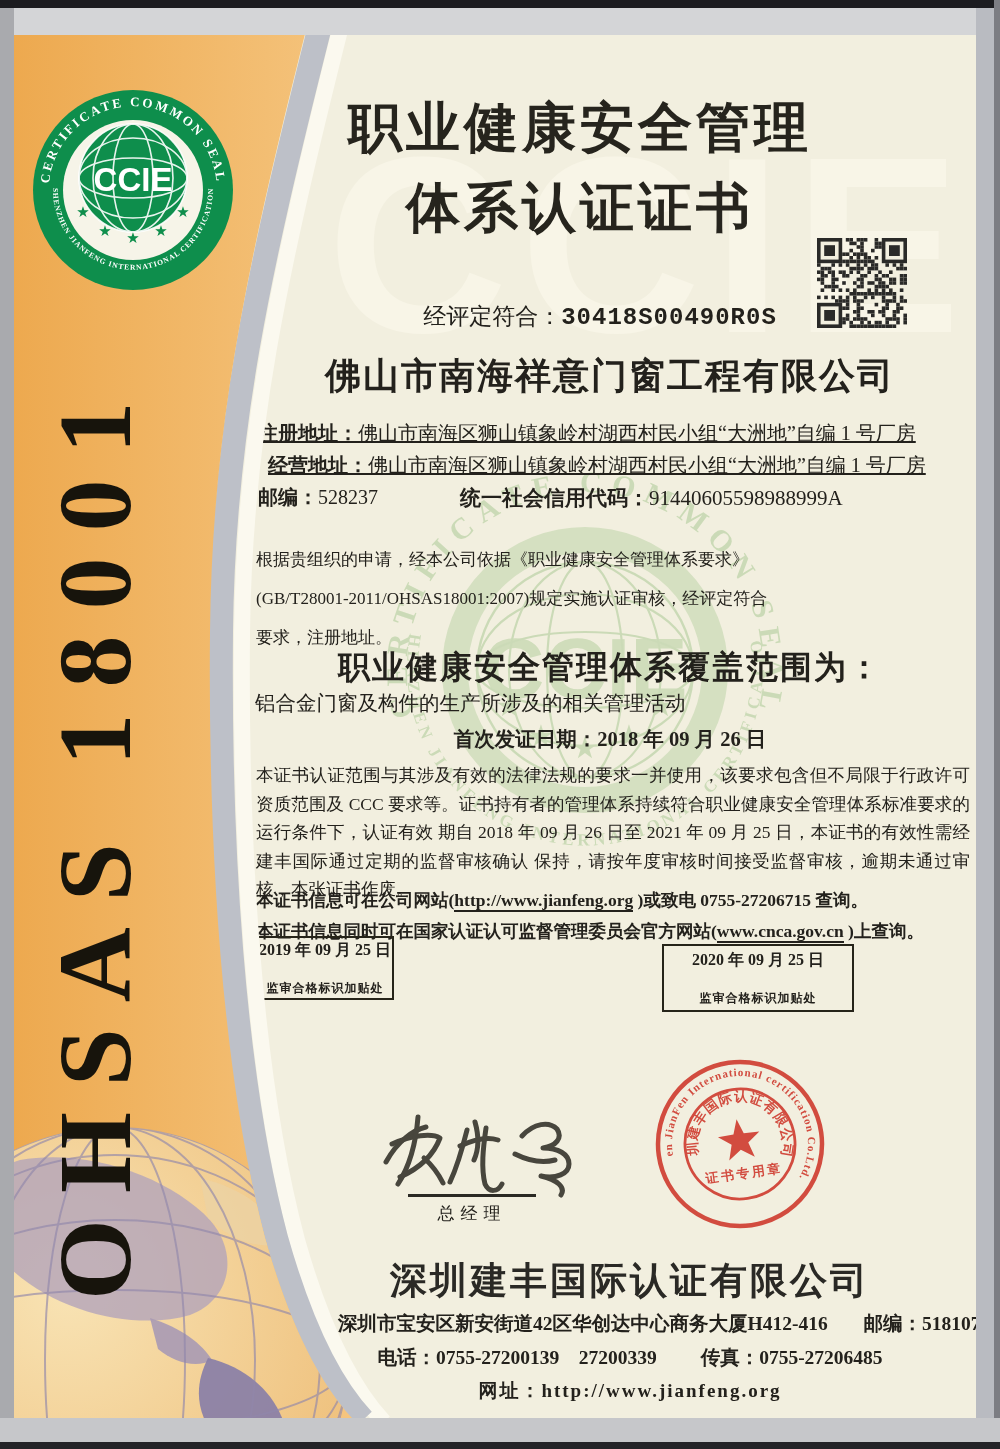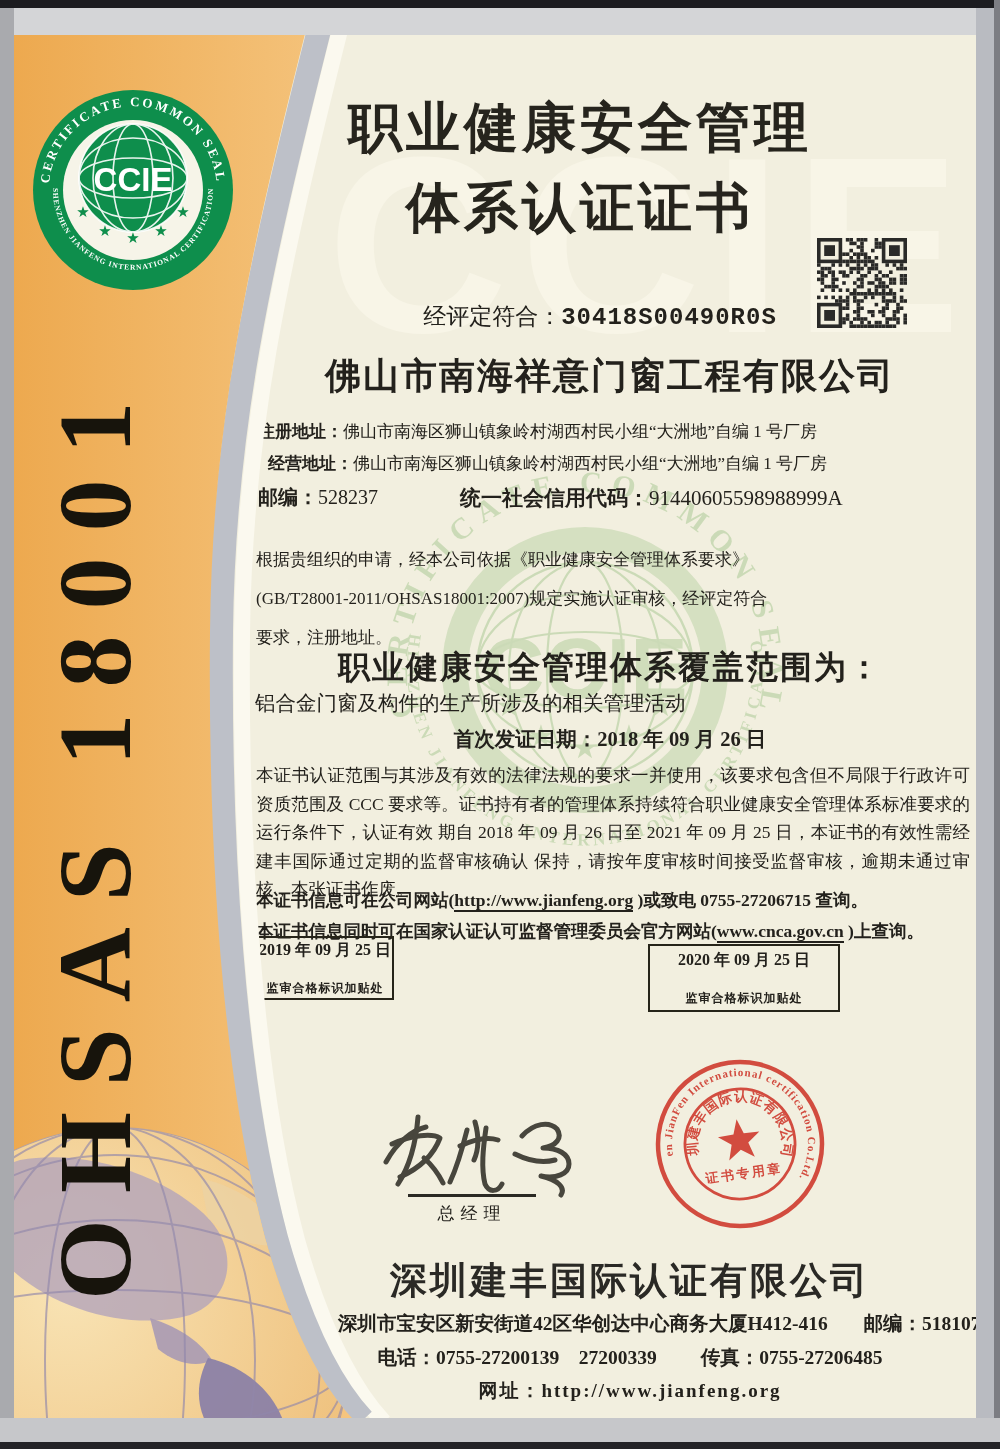--- a/index.html
+++ b/index.html
@@ -16,21 +16,21 @@
   .edge-bottom{left:0;top:1442px;width:1000px;height:7px;background:#232327;}
   
   .page{left:14px;top:34px;width:962px;height:1384px;background:#f2efdf;}
   .ghost-ccie{left:320px;top:96px;width:660px;font-family:"Liberation Sans","DejaVu Sans",sans-serif;
       font-weight:bold;font-size:250px;line-height:1.2;letter-spacing:12px;color:#f8f5e7;text-align:center;}
   
   .title{left:290px;width:580px;text-align:center;font-weight:bold;font-size:54px;letter-spacing:4px;color:#26241d;}
   .certno{left:300px;top:301px;width:600px;text-align:center;font-size:23px;}
   .certno .num{font-family:Liberation Mono, monospace;font-weight:bold;font-size:24px;letter-spacing:1px;}
   .company{left:255px;top:352px;width:710px;text-align:center;font-weight:bold;font-size:36px;letter-spacing:2px;}
-  .addr-row{left:258px;width:710px;font-size:17px;}
+  .addr-row{left:258px;width:710px;font-size:20px;text-decoration:underline;}
   .addr-row .lbl{font-weight:bold;}
   .postal-row{left:258px;top:484px;width:708px;font-size:20px;}
   .postal-row .credit{position:absolute;left:202px;top:0;font-size:21px;}
   .postal-row .credit .lbl{font-weight:bold;}
   .grant{left:256px;top:540px;width:712px;font-size:17px;line-height:39px;}
   .scope-h{left:255px;top:646px;width:710px;text-align:center;font-weight:bold;font-size:32px;letter-spacing:2px;}
   .scope{left:255px;top:689px;width:710px;text-align:left;font-size:20.5px;}
   .firstissue{left:255px;top:725px;width:710px;text-align:center;font-size:20.5px;font-weight:bold;}
   .terms{left:256px;top:761px;width:714px;font-size:17.5px;line-height:28.5px;text-align:justify;}
   .infoline{left:256px;width:714px;font-size:17.5px;font-weight:bold;}
@@ -370,21 +370,21 @@
     <span>本证书信息可在公司网站(</span><span class="url">http://www.jianfeng.org</span><span> )或致电 0755-27206715 查询。</span>
   </div>
   <div class="abs infoline" style="top:919px;">
     <span>本证书信息同时可在国家认证认可监督管理委员会官方网站(</span><span class="url">www.cnca.gov.cn</span><span> )上查询。</span>
   </div>
 
   <div class="abs sticker" style="left:256px;top:936px;width:134px;height:60px;">
     <div class="d">2019 年 09 月 25 日</div>
     <div class="l">监审合格标识加贴处</div>
   </div>
-  <div class="abs sticker" style="left:648px;top:944px;width:188px;height:64px;align-items:center;">
+  <div class="abs sticker" style="left:662px;top:944px;width:188px;height:64px;align-items:center;">
     <div class="d">2020 年 09 月 25 日</div>
     <div class="l">监审合格标识加贴处</div>
   </div>
 
   <svg class="abs" style="left:372px;top:1102px;" width="210" height="100" viewBox="0 0 210 100">
     <g fill="none" stroke="#3a3830" stroke-width="5" stroke-linecap="round" stroke-linejoin="round" opacity="0.92">
       <path d="M14,60 C26,38 42,28 54,25"></path>
       <path d="M20,42 C40,33 60,31 68,36 C62,52 48,66 28,75"></path>
       <path d="M46,15 C44,40 39,62 26,82"></path>
       <path d="M52,56 C61,64 67,73 71,81"></path>

